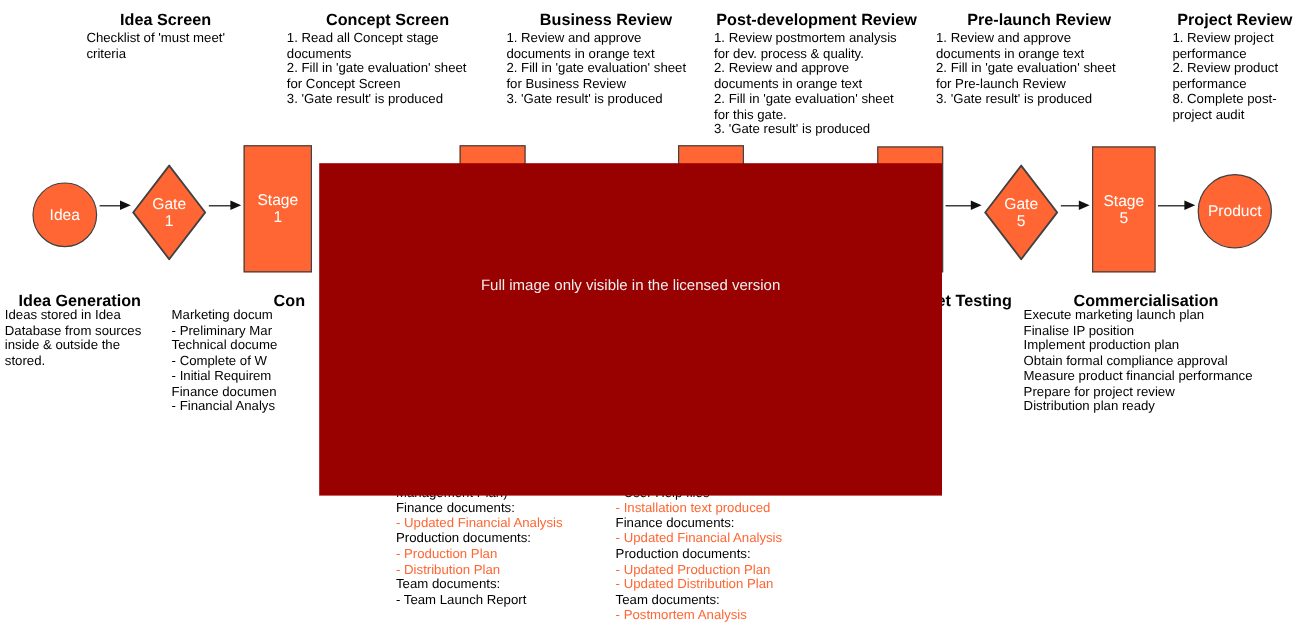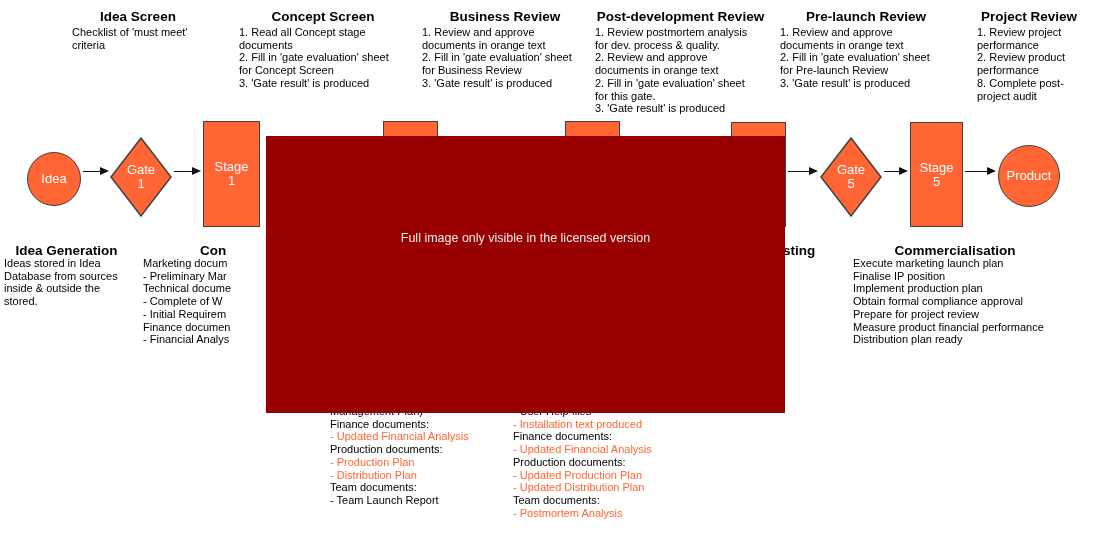--- a/index.html
+++ b/index.html
@@ -18,20 +18,21 @@
     font-size: 13.5px;
     font-weight: bold;
     text-align: center;
     white-space: nowrap;
   }
   .hfrag {
     position: absolute;
     font-size: 13.5px;
     font-weight: bold;
     white-space: nowrap;
+    margin-left: 28px;
   }
   .tb {
     position: absolute;
     font-size: 11px;
     line-height: 12.7px;
   }
   .tb > div { white-space: nowrap; }
   .orange { color: #FF6633; }
   .node {
     position: absolute;
@@ -238,22 +239,22 @@
   </div>
 
   <div class="hfrag" style="left:745px;top:243px">ket Testing</div>
 
   <div class="h" style="left:878px;top:243px;width:154px">Commercialisation</div>
   <div class="tb" style="left:853px;top:257px">
     <div>Execute marketing launch plan</div>
     <div>Finalise IP position</div>
     <div>Implement production plan</div>
     <div>Obtain formal compliance approval</div>
+    <div>Measure product financial performance</div>
     <div>Prepare for project review</div>
-    <div>Measure product financial performance</div>
     <div>Distribution plan ready</div>
   </div>
 
   <div class="tb" style="left:330px;top:405px">
     <div>Management Plan)</div>
     <div>Finance documents:</div>
     <div class="orange">- Updated Financial Analysis</div>
     <div>Production documents:</div>
     <div class="orange">- Production Plan</div>
     <div class="orange">- Distribution Plan</div>

